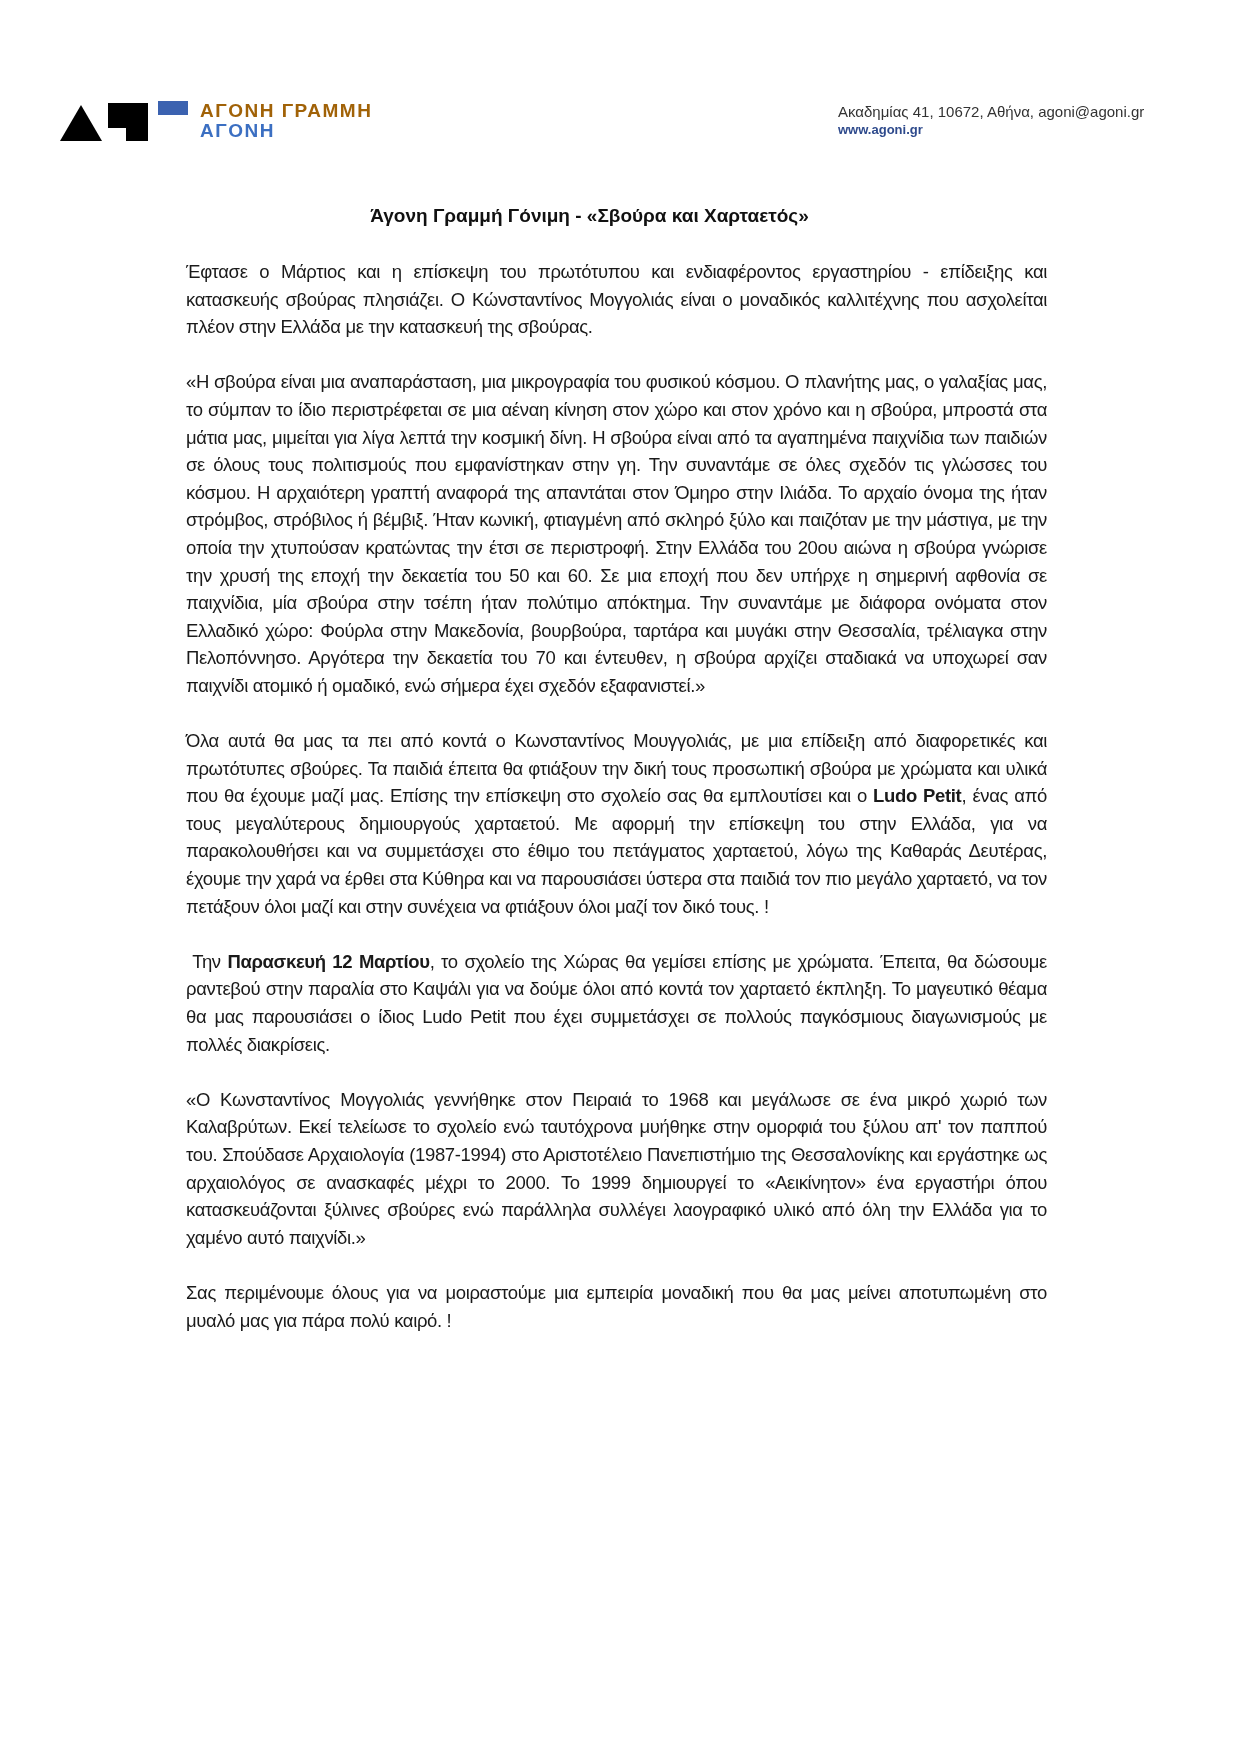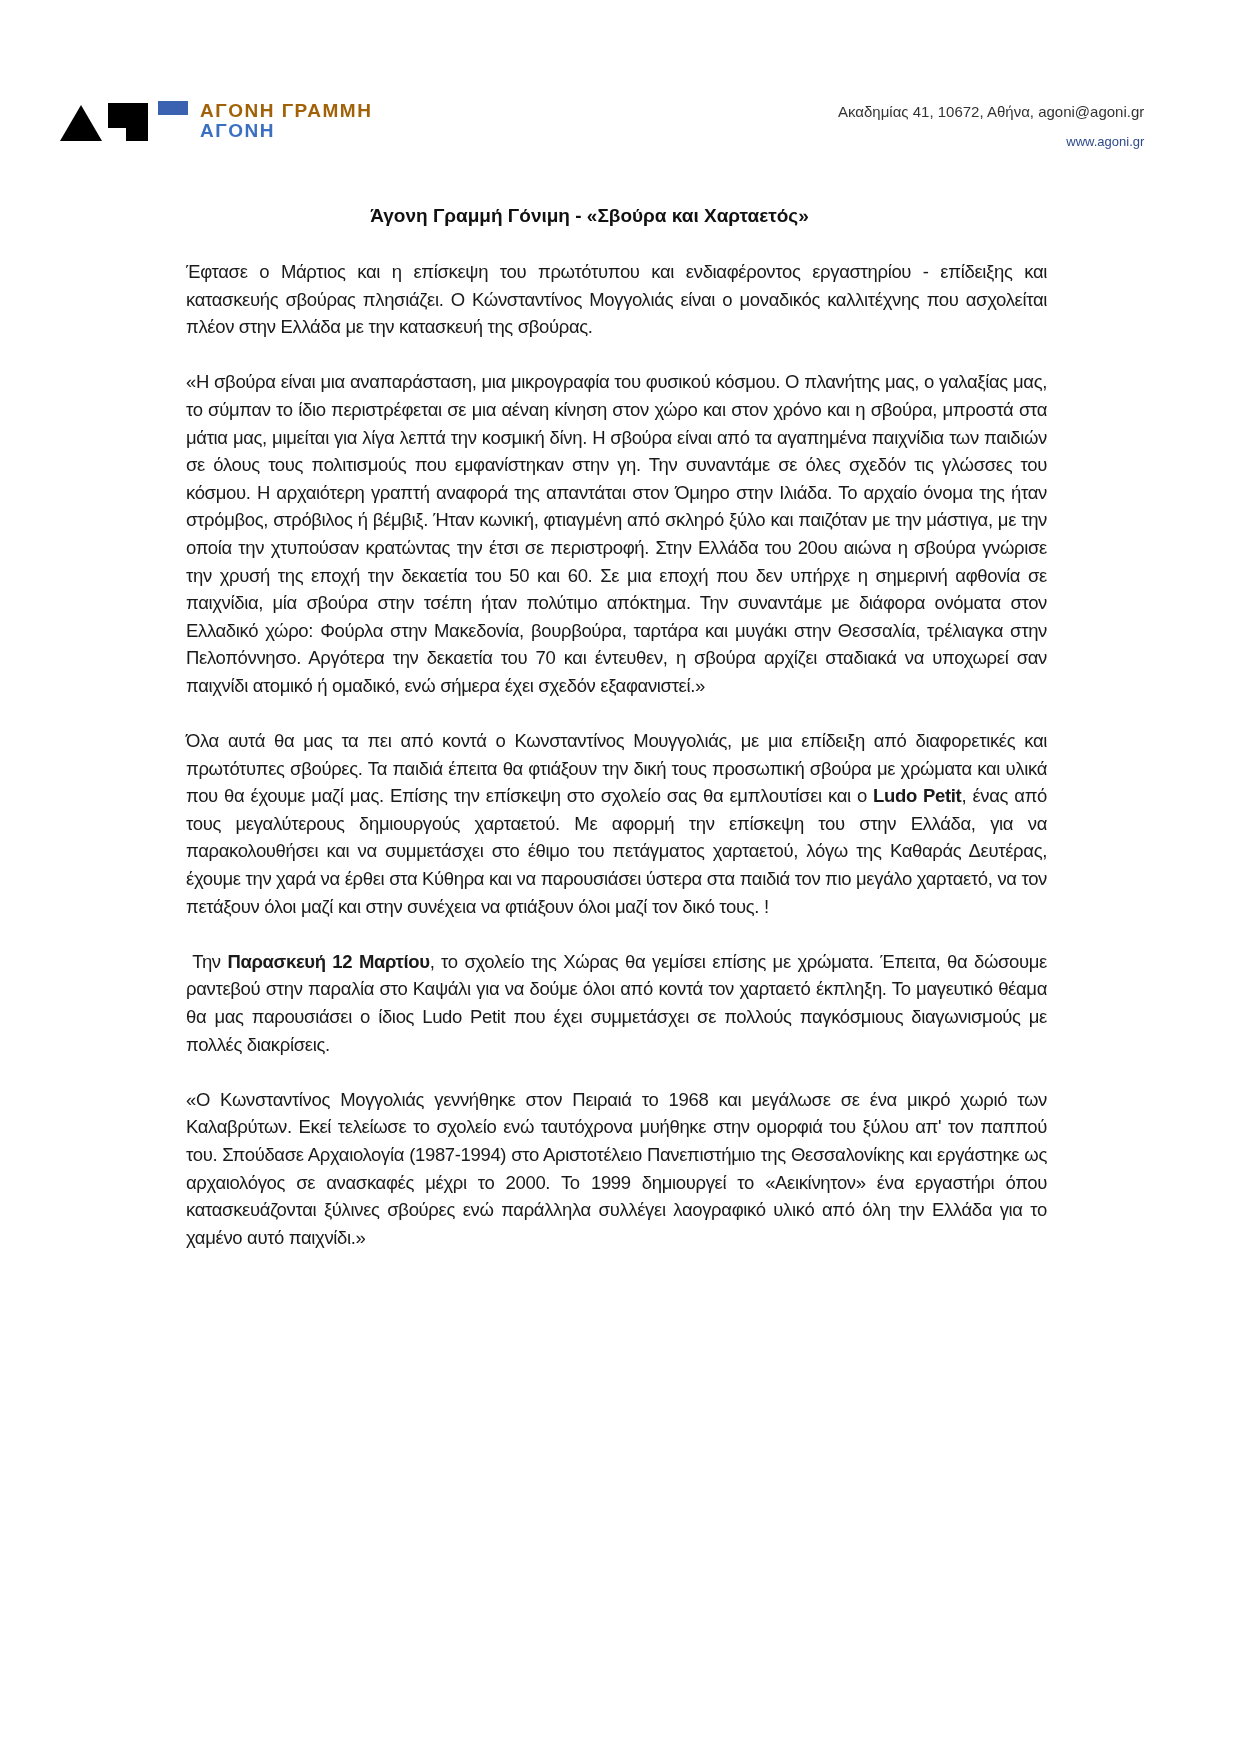--- a/index.html
+++ b/index.html
@@ -11,21 +11,21 @@
                border-bottom: 36px solid #000; }
   .logo .gamma { position: absolute; left: 48px; top: 3px; width: 42px; height: 38px; }
   .logo .gamma .top { position: absolute; left: 0; top: 0; width: 40px; height: 25px; background:#000; }
   .logo .gamma .stem { position: absolute; left: 18px; top: 0; width: 22px; height: 38px; background:#000; }
   .logo .blue { position: absolute; left: 98px; top: 1px; width: 30px; height: 14px; background: #3b62b0; }
   .logo .line1 { position: absolute; left: 140px; top: 0px; font-size: 19px; font-weight: bold;
                  letter-spacing: 1.5px; color: #a16207; white-space: nowrap; }
   .logo .line2 { position: absolute; left: 140px; top: 20px; font-size: 19px; font-weight: bold;
                  letter-spacing: 1.5px; color: #3b6fc2; white-space: nowrap; }
   .contact { position: absolute; left: 838px; top: 103px; font-size: 15px; color: #333; white-space: nowrap; }
-  .contact .web { display: block; font-size: 13px; font-weight: normal; color: #2e4a8c; margin-top: 14px; text-align: right; }
+  .contact .web { display: block; font-size: 13px; font-weight: bold; color: #2e4a8c; margin-top: 2px; }
   .title { position: absolute; left: 0; width: 1179px; top: 205px; text-align: center;
            font-size: 19px; font-weight: bold; color: #111; }
   .content { position: absolute; left: 186px; top: 258px; width: 861px;
              font-family: "Liberation Sans Narrow", "Liberation Sans", sans-serif;
              font-size: 18.5px; line-height: 27.6px; color: #1a1a1a; }
   .content p { margin: 0 0 27.6px 0; text-align: justify; letter-spacing: -0.35px; }
   .content b { font-weight: bold; }
 </style>
 </head>
 <body>
@@ -47,13 +47,14 @@
 </div>
 
 <div class="title">Άγονη Γραμμή Γόνιμη - «Σβούρα και Χαρταετός»</div>
 
 <div class="content">
   <p>Έφτασε ο Μάρτιος και η επίσκεψη του πρωτότυπου και ενδιαφέροντος εργαστηρίου - επίδειξης και κατασκευής σβούρας πλησιάζει. Ο Κώνσταντίνος  Μογγολιάς είναι ο μοναδικός καλλιτέχνης που ασχολείται πλέον στην Ελλάδα με την κατασκευή της σβούρας.</p>
   <p>«Η σβούρα είναι μια αναπαράσταση, μια μικρογραφία του φυσικού κόσμου. Ο πλανήτης μας, ο γαλαξίας μας, το σύμπαν το ίδιο περιστρέφεται σε μια αέναη κίνηση στον χώρο και στον χρόνο και η σβούρα, μπροστά στα μάτια μας, μιμείται για λίγα λεπτά την κοσμική δίνη. Η σβούρα είναι από τα αγαπημένα παιχνίδια των παιδιών σε όλους τους πολιτισμούς που εμφανίστηκαν στην γη. Την συναντάμε σε όλες σχεδόν τις γλώσσες του κόσμου. Η αρχαιότερη γραπτή αναφορά της απαντάται στον Όμηρο στην Ιλιάδα. Το αρχαίο όνομα της ήταν στρόμβος, στρόβιλος ή βέμβιξ. Ήταν κωνική, φτιαγμένη από σκληρό ξύλο και παιζόταν με την μάστιγα, με την οποία την χτυπούσαν κρατώντας την έτσι σε περιστροφή. Στην Ελλάδα του 20ου αιώνα η σβούρα γνώρισε την χρυσή της εποχή την δεκαετία του 50 και 60. Σε μια εποχή που δεν υπήρχε η σημερινή αφθονία σε παιχνίδια, μία σβούρα στην τσέπη ήταν πολύτιμο απόκτημα. Την συναντάμε με διάφορα ονόματα στον Ελλαδικό χώρο: Φούρλα στην Μακεδονία, βουρβούρα, ταρτάρα και μυγάκι στην Θεσσαλία, τρέλιαγκα στην Πελοπόννησο. Αργότερα την δεκαετία του 70 και έντευθεν, η σβούρα αρχίζει σταδιακά να υποχωρεί σαν παιχνίδι ατομικό ή ομαδικό, ενώ σήμερα έχει σχεδόν εξαφανιστεί.»</p>
   <p><span>Όλα αυτά θα μας τα πει από κοντά ο Κωνσταντίνος Μουγγολιάς, με μια επίδειξη από διαφορετικές και πρωτότυπες σβούρες. Τα παιδιά έπειτα θα φτιάξουν την δική τους προσωπική σβούρα με χρώματα και υλικά που θα έχουμε μαζί μας. Επίσης την  επίσκεψη στο σχολείο σας θα εμπλουτίσει και ο </span><b>Ludo Petit</b><span>, ένας από τους μεγαλύτερους δημιουργούς χαρταετού. Με αφορμή την επίσκεψη του στην Ελλάδα, για να παρακολουθήσει και να συμμετάσχει στο έθιμο του πετάγματος χαρταετού, λόγω της Καθαράς Δευτέρας, έχουμε την χαρά να έρθει στα Κύθηρα και να παρουσιάσει ύστερα στα παιδιά τον πιο μεγάλο χαρταετό, να τον πετάξουν όλοι μαζί και στην συνέχεια να φτιάξουν όλοι μαζί τον δικό τους. !</span></p>
   <p><span style="white-space:pre"> Την </span><b>Παρασκευή 12 Μαρτίου</b><span>, το σχολείο της Χώρας θα γεμίσει επίσης με χρώματα. Έπειτα, θα δώσουμε ραντεβού στην παραλία στο Καψάλι για να δούμε όλοι από κοντά τον χαρταετό έκπληξη. Το μαγευτικό θέαμα θα μας παρουσιάσει ο ίδιος Ludo Petit που έχει συμμετάσχει σε πολλούς παγκόσμιους διαγωνισμούς με πολλές διακρίσεις.</span></p>
   <p>«Ο Κωνσταντίνος Μογγολιάς γεννήθηκε στον Πειραιά το 1968 και μεγάλωσε σε ένα μικρό χωριό των Καλαβρύτων. Εκεί τελείωσε το σχολείο ενώ ταυτόχρονα μυήθηκε στην ομορφιά του ξύλου απ' τον παππού του. Σπούδασε Αρχαιολογία (1987-1994) στο Αριστοτέλειο Πανεπιστήμιο της Θεσσαλονίκης και εργάστηκε ως αρχαιολόγος σε ανασκαφές μέχρι το 2000. Το 1999 δημιουργεί το «Αεικίνητον» ένα εργαστήρι όπου κατασκευάζονται ξύλινες σβούρες ενώ παράλληλα συλλέγει λαογραφικό υλικό από όλη την Ελλάδα για το χαμένο αυτό παιχνίδι.»</p>
+  <p>Σας περιμένουμε όλους για να μοιραστούμε μια εμπειρία μοναδική που θα μας μείνει αποτυπωμένη στο μυαλό μας για πάρα πολύ καιρό. !</p>
 </div>
 
 </body></html>

